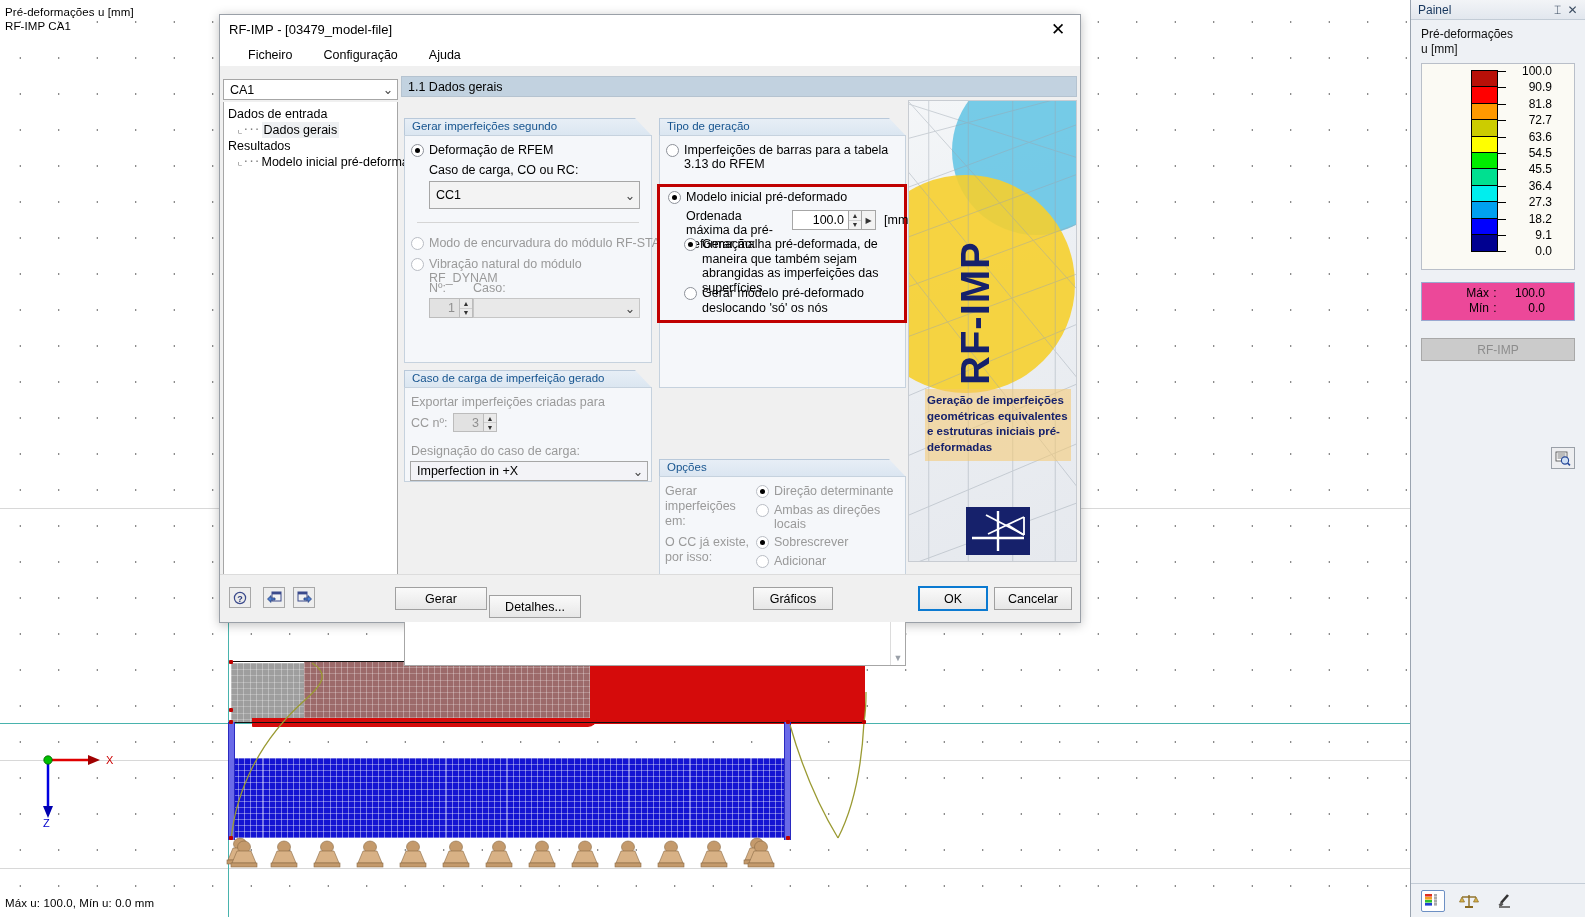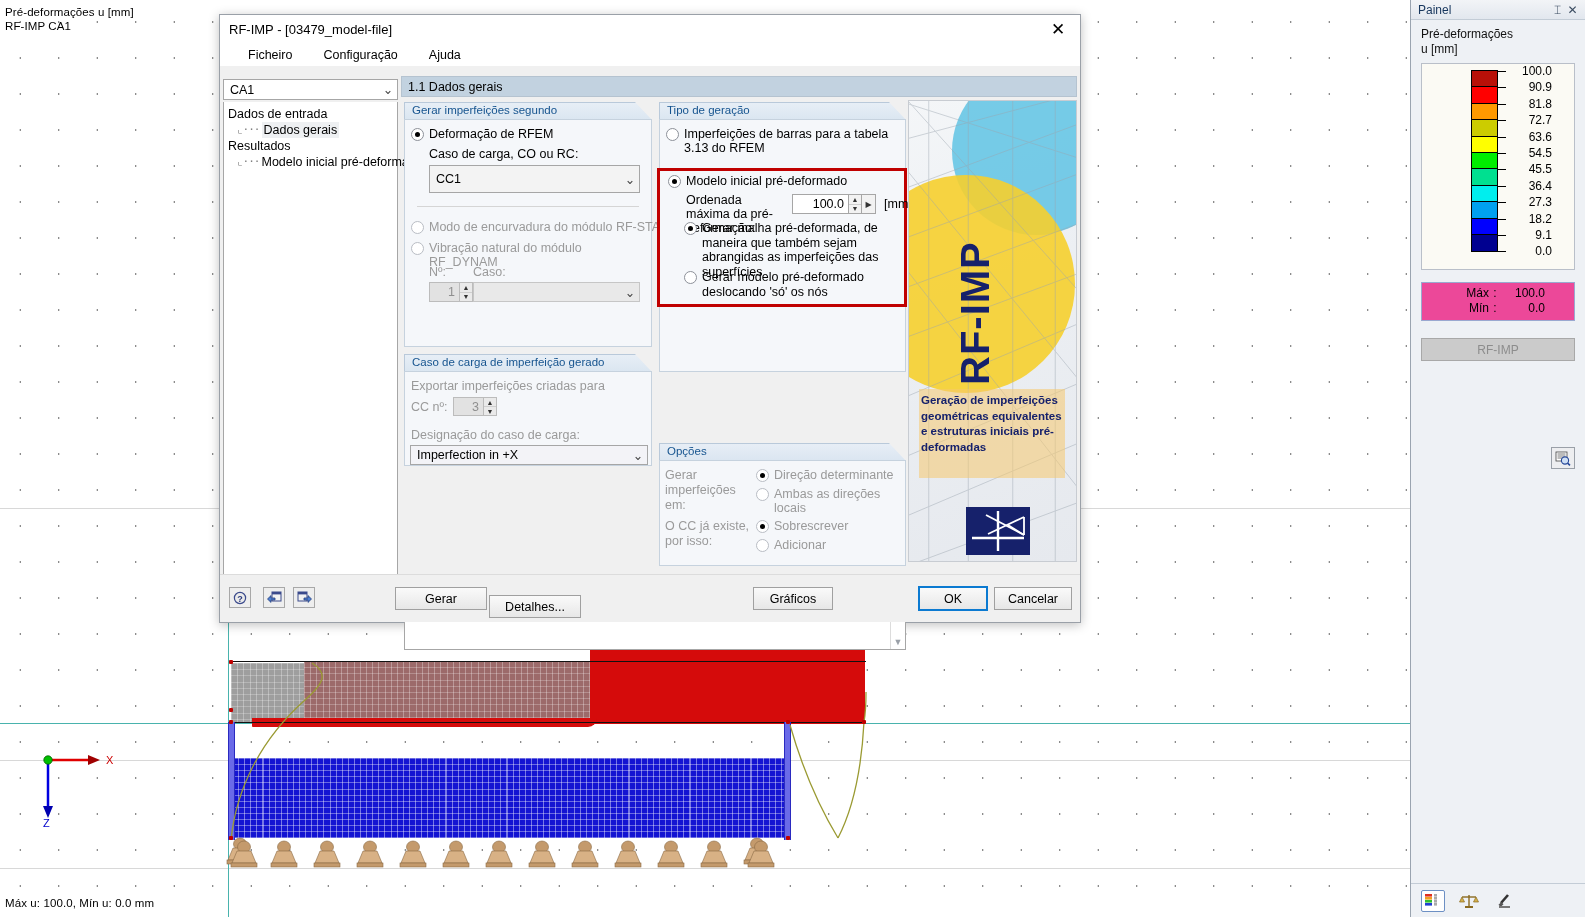--- a/index.html
+++ b/index.html
@@ -258,21 +258,21 @@
     border: 1px solid #b5c3d0;
     display: flex; align-items: center;
     padding-left: 6px;
     font-size: 12.5px; color: #000;
   }
   #content-main {
     position: absolute; left: 0; top: 24px; right: 0; bottom: 0;
   }
 
   
-  .gbox { position: absolute; }
+  .gbox { position: absolute; margin-top: 16px; }
   .gbox-hdr {
     height: 17px;
     background: linear-gradient(#e7eef6, #dbe6f1);
     border: 1px solid #b9c9da;
     border-bottom: none;
     color: #16548f;
     font-size: 11.5px;
     padding: 1px 0 0 7px;
     position: relative;
   }
@@ -383,28 +383,28 @@
     color: #16216b;
     font-size: 40px;
     font-weight: bold;
     letter-spacing: 1px;
     writing-mode: vertical-rl;
     transform: rotate(180deg);
     display: flex; align-items: center; justify-content: center;
   }
   #banner-caption {
     position: absolute;
-    left: 10px; top: 288px;
+    left: 16px; top: 288px;
     width: 146px;
     color: #16216b;
     font-size: 11.5px;
     font-weight: bold;
     line-height: 15.5px;
     background: rgba(245,200,110,.55);
-    padding: 4px 2px 23px 2px;
+    padding: 4px 2px 6px 2px;
   }
   #banner-dlubal {
     position: absolute;
     left: 57px; top: 406px;
     width: 64px; height: 48px;
     background: #16216b;
   }
 
   
   #comment-area {

